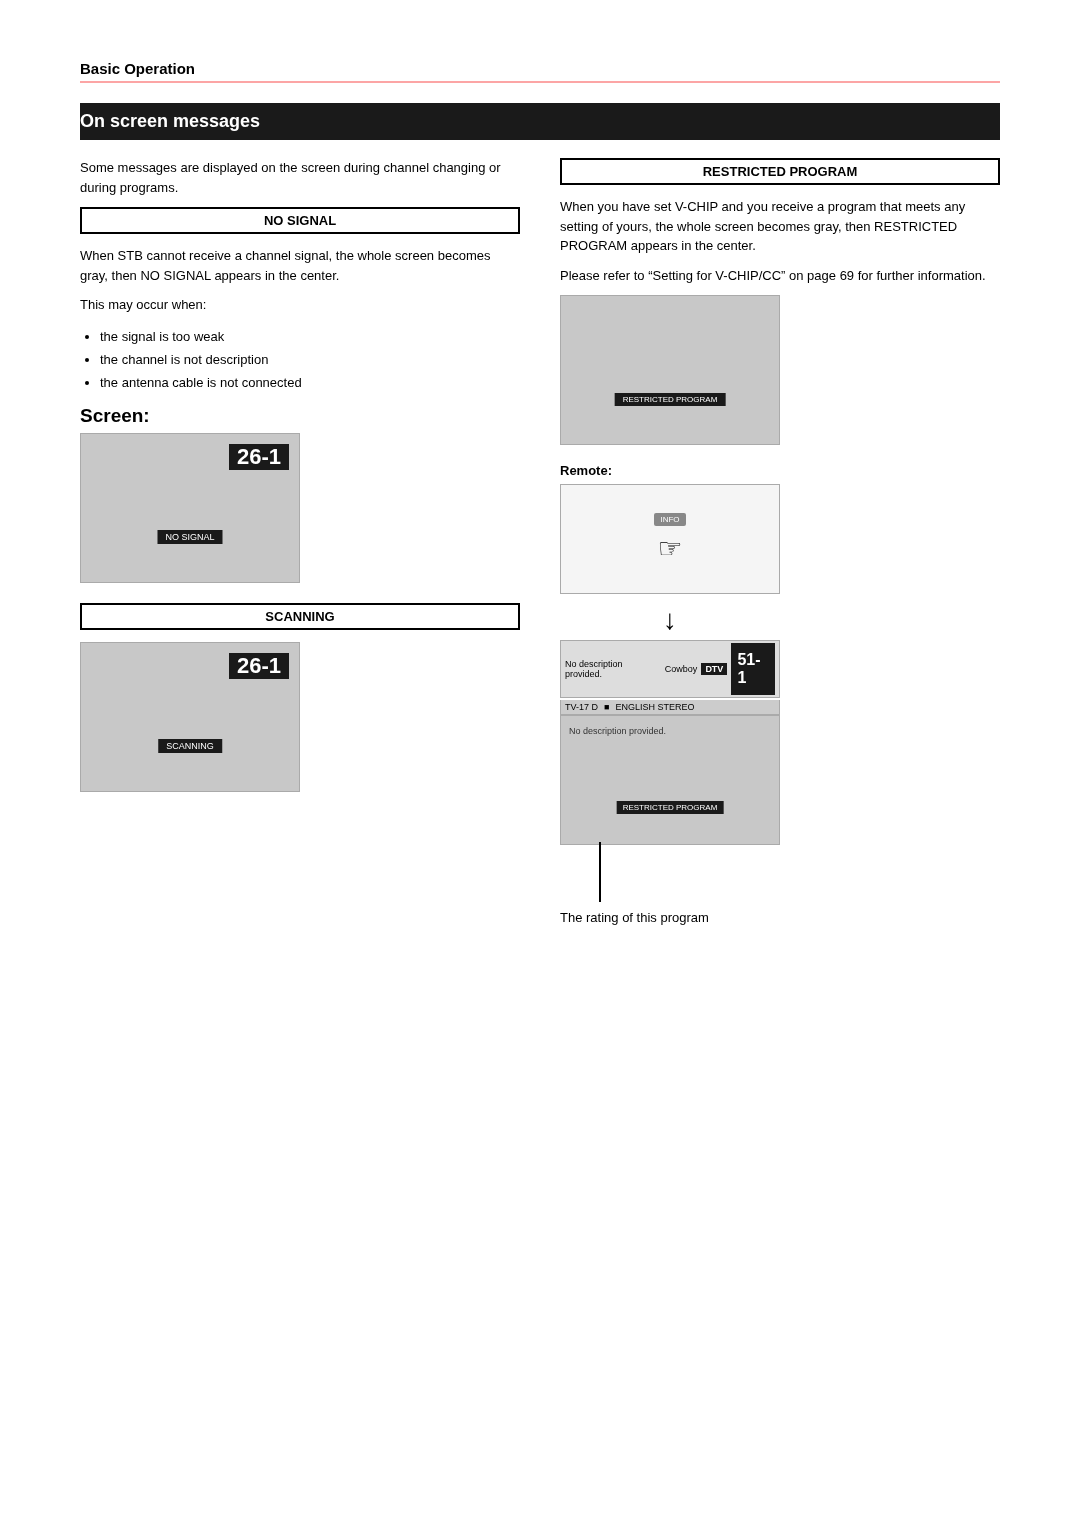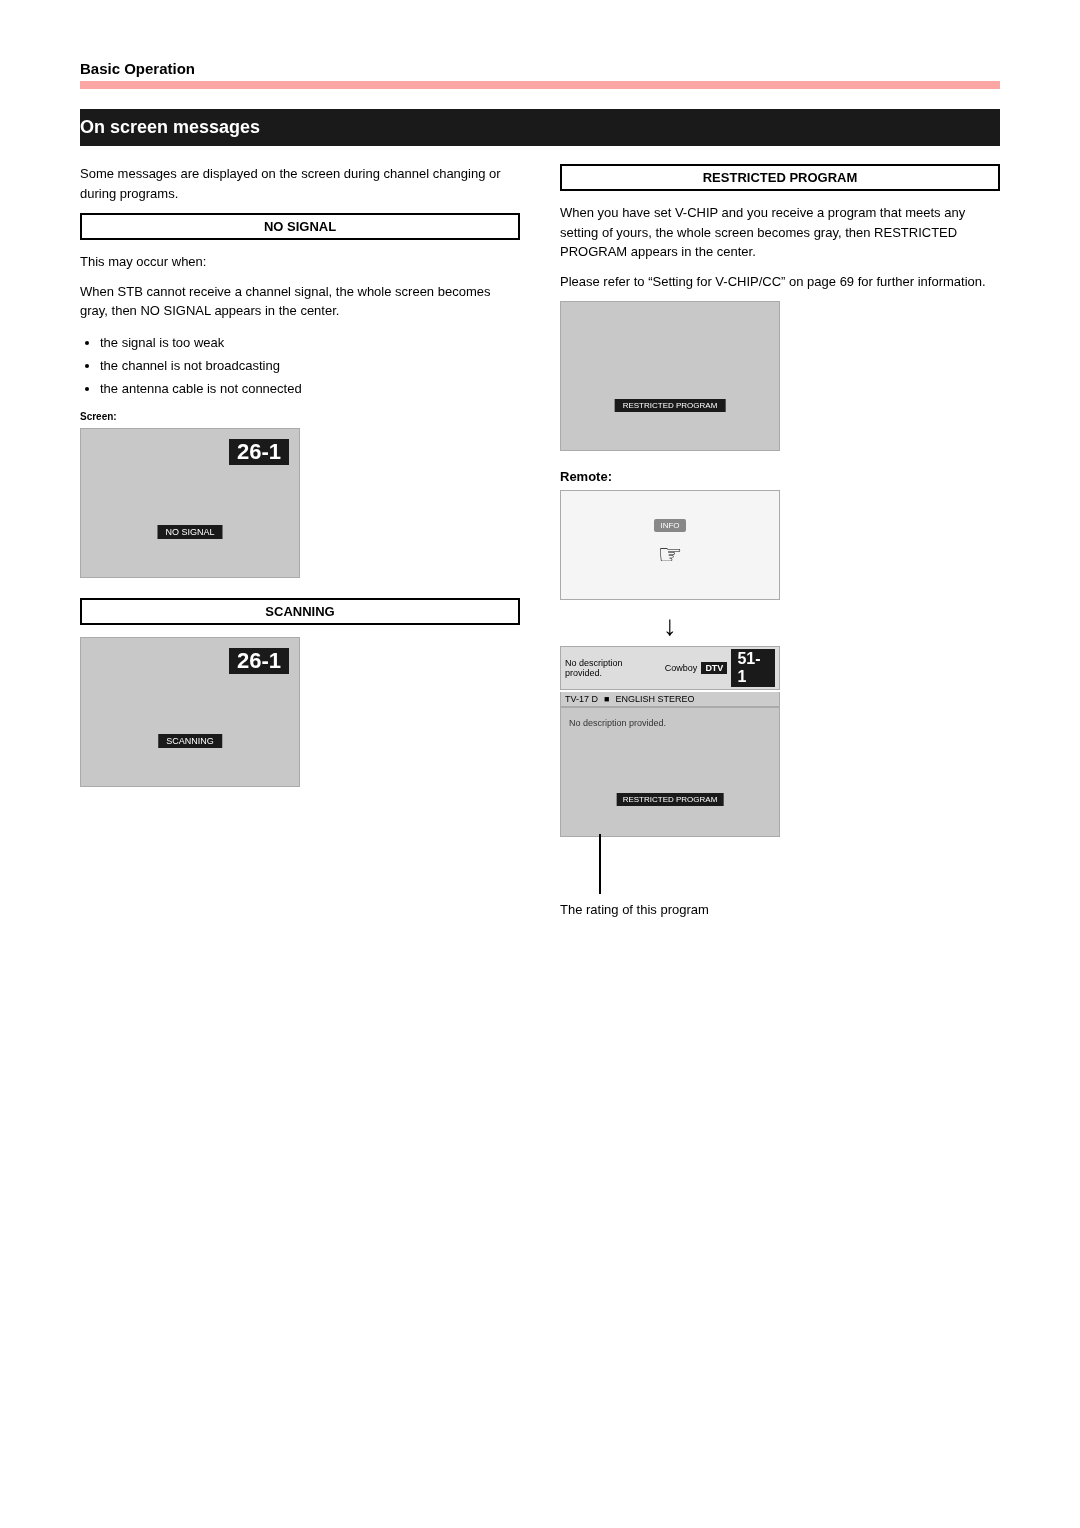--- a/index.html
+++ b/index.html
@@ -11,21 +11,21 @@
       font-size: 14px;
       color: #000000;
     }
     .page {
       width: 1080px;
       min-height: 1528px;
       padding: 60px 80px 60px 80px;
       position: relative;
     }
     .section-header {
-      border-bottom: 8px solid #fca5a5;
+      border-bottom: 2px solid #fca5a5;
       padding-bottom: 4px;
       margin-bottom: 20px;
     }
     .section-header-title {
       font-size: 15px;
       font-weight: bold;
     }
     .chapter-title-bar {
       background: #1a1a1a;
       color: #ffffff;
@@ -63,21 +63,21 @@
     }
     .bullet-list {
       list-style: disc;
       margin-left: 20px;
       font-size: 13px;
       line-height: 1.8;
       margin-bottom: 10px;
     }
     .screen-label {
       font-weight: bold;
-      font-size: 10px;
+      font-size: 19px;
       margin-bottom: 6px;
     }
     .tv-screen {
       border: 1px solid #aaa;
       background: #c8c8c8;
       position: relative;
       width: 220px;
       height: 150px;
       margin-bottom: 20px;
     }
@@ -167,21 +167,21 @@
       color: #fff;
       font-size: 9px;
       padding: 1px 4px;
       font-weight: bold;
     }
     .info-bar-num {
       background: #1a1a1a;
       color: #fff;
       font-size: 16px;
       font-weight: bold;
-      padding: 1px 6px;
+      padding: 8px 6px;
     }
     .info-bar2 {
       background: #ccc;
       border: 1px solid #aaa;
       border-top: none;
       width: 220px;
       padding: 2px 4px;
       font-size: 9px;
       display: flex;
       align-items: center;
@@ -265,25 +265,25 @@
 
   
   <div class="two-col">
 
     <div class="col-left">
 
       <p class="body-text">Some messages are displayed on the screen during channel changing or during programs.</p>
 
       <div>
         <div class="subsection-label">NO SIGNAL</div>
+        <p class="body-text">When STB cannot receive a channel signal, the whole screen becomes gray, then NO SIGNAL appears in the center.</p>
         <p class="body-text">This may occur when:</p>
-        <p class="body-text">When STB cannot receive a channel signal, the whole screen becomes gray, then NO SIGNAL appears in the center.</p>
         <ul class="bullet-list">
           <li>the signal is too weak</li>
-          <li>the channel is not broadcasting</li>
+          <li>the channel is not description</li>
           <li>the antenna cable is not connected</li>
         </ul>
         <div class="screen-label">Screen:</div>
         <div class="tv-screen">
           <div class="channel-num-overlay">26-1</div>
           <div class="screen-center-label">NO SIGNAL</div>
         </div>
       </div>
 
       <div>

